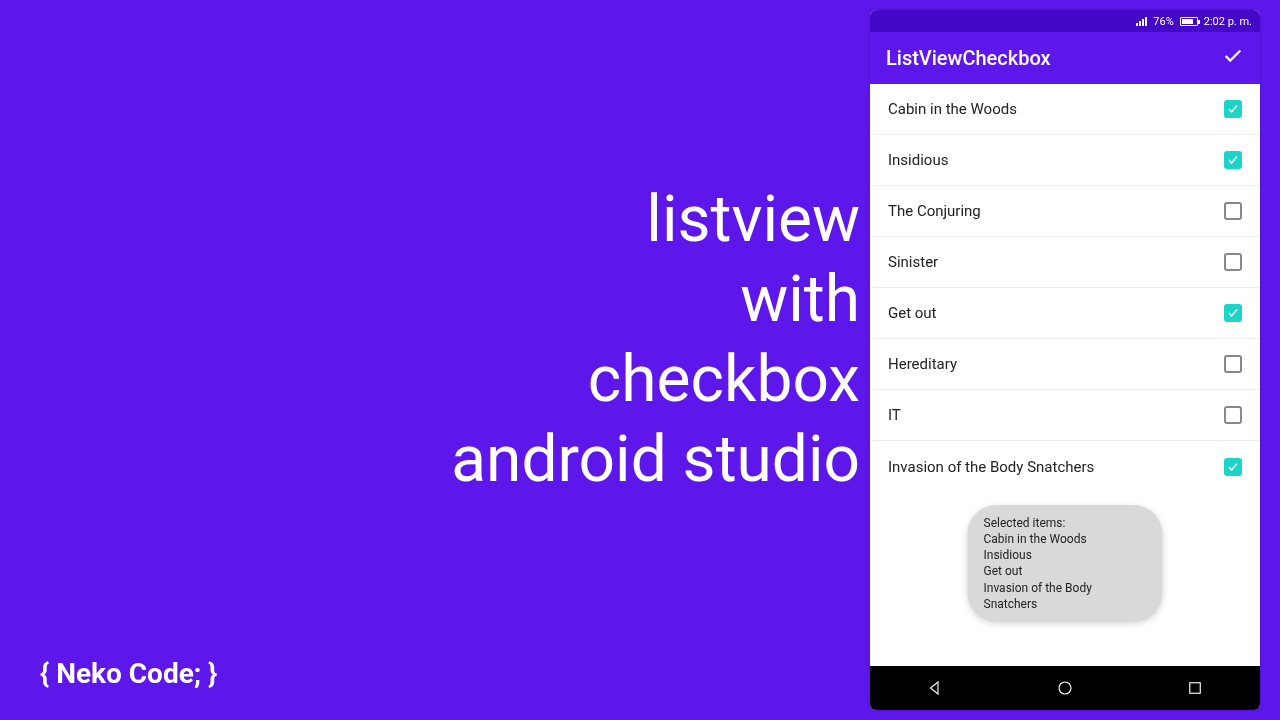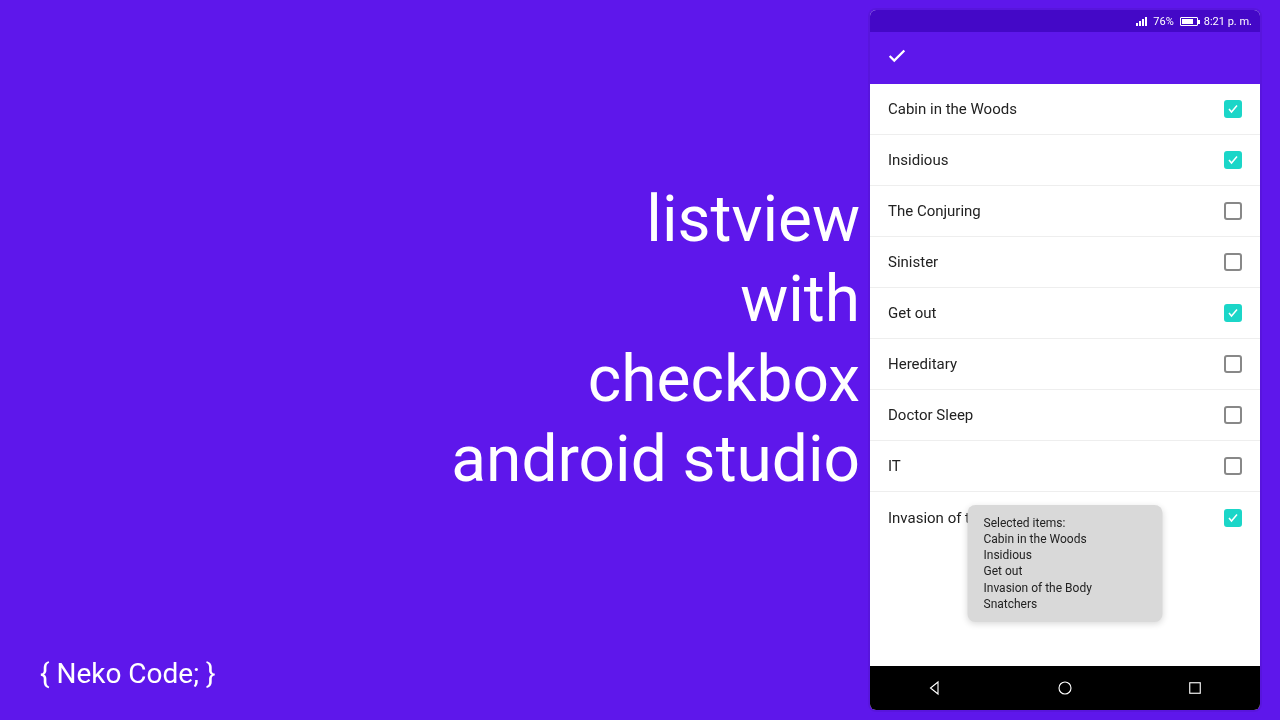--- a/index.html
+++ b/index.html
@@ -21,21 +21,21 @@
     line-height: 1.25;
     text-align: right;
     width: 460px;
   }
   .brand {
     position: absolute;
     left: 40px;
     bottom: 30px;
     color: #fff;
     font-size: 28px;
-    font-weight: 400;
+    font-weight: 700;
   }
   .phone {
     position: absolute;
     right: 20px;
     top: 10px;
     width: 390px;
     height: 700px;
     background: #fff;
     border-radius: 6px;
     overflow: hidden;
@@ -96,21 +96,21 @@
   .toast {
     position: absolute;
     left: 50%;
     transform: translateX(-50%);
     bottom: 88px;
     background: #d9d9d9;
     color: #222;
     font-size: 12px;
     line-height: 1.35;
     padding: 10px 16px;
-    border-radius: 8px;
+    border-radius: 29px;
     white-space: pre-line;
     box-shadow: 0 2px 6px rgba(0,0,0,.15);
     z-index: 5;
   }
   .nav-bar {
     position: absolute;
     bottom: 0; left: 0; right: 0;
     height: 44px;
     background: #000;
     display: flex;
@@ -136,24 +136,25 @@
       <i style="height:3px"></i>
         <i style="height:5px"></i>
         <i style="height:7px"></i>
         <i style="height:9px"></i>
     </span>
     <span>76%</span>
     <span style="display:inline-block;width:18px;height:9px;border:1px solid #fff;border-radius:1px;position:relative">
       <span style="position:absolute;right:-3px;top:2px;width:2px;height:4px;background:#fff"></span>
       <span style="position:absolute;left:1px;top:1px;bottom:1px;width:70%;background:#fff"></span>
     </span>
-    <span>8:21 p. m.</span>
+    <span>2:02 p. m.</span>
   </div>
 
   <div class="app-bar">
+    <span>ListViewCheckbox</span>
     <span>
       <svg class="check-icon-svg" viewBox="0 0 24 24">
           <polyline points="4 12 9 17 20 6"></polyline>
         </svg>
     </span>
   </div>
 
   <div class="list" id="list">
       <div class="list-item">
         <span>Cabin in the Woods</span>
@@ -182,24 +183,20 @@
       <div class="list-item">
         <span>Get out</span>
         <span class="cb checked">
           <svg viewBox="0 0 24 24">
             <polyline points="4 12 9 18 20 5"></polyline>
           </svg>
         </span>
       </div>
       <div class="list-item">
         <span>Hereditary</span>
-        <span class="cb"></span>
-      </div>
-      <div class="list-item">
-        <span>Doctor Sleep</span>
         <span class="cb"></span>
       </div>
       <div class="list-item">
         <span>IT</span>
         <span class="cb"></span>
       </div>
       <div class="list-item">
         <span>Invasion of the Body Snatchers</span>
         <span class="cb checked">
           <svg viewBox="0 0 24 24">

